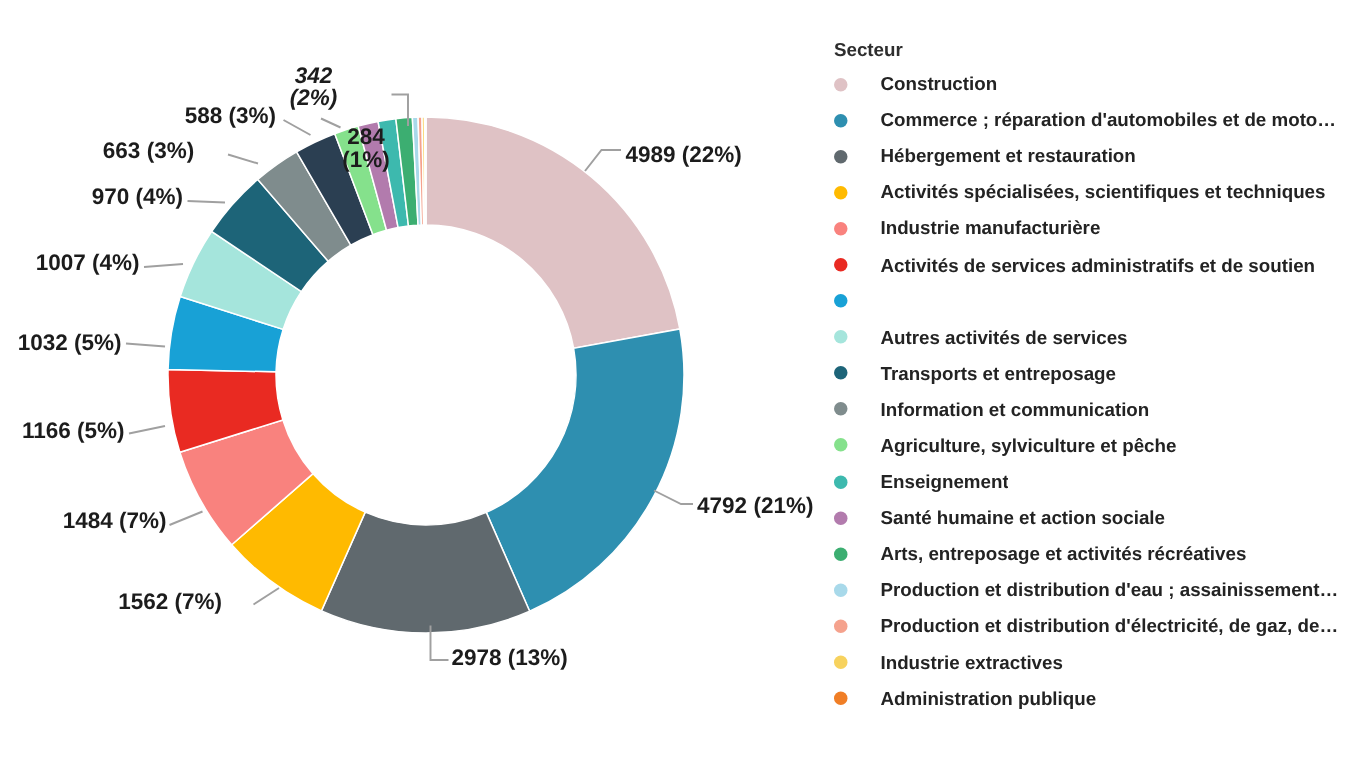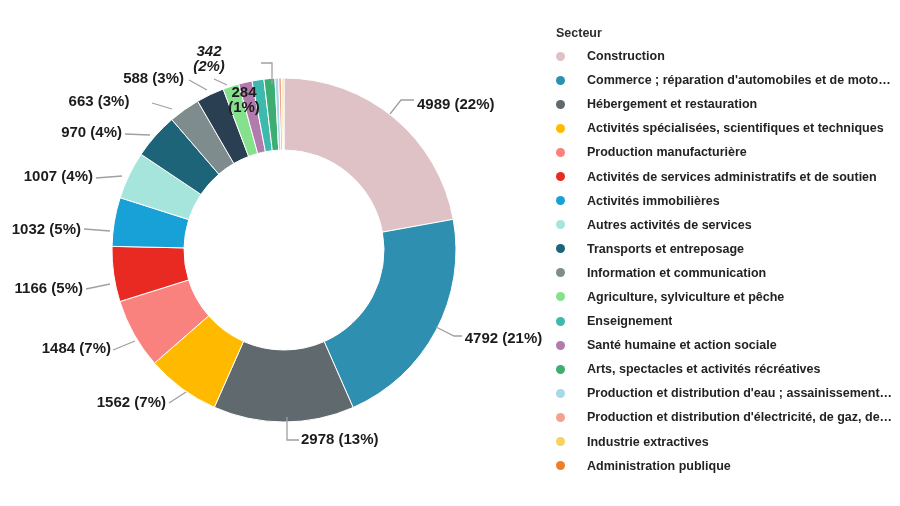--- a/index.html
+++ b/index.html
@@ -68,21 +68,21 @@
         <polyline points="150,135 125,134" fill="none" stroke="#a0a0a0" stroke-width="1.3"></polyline>
         <polyline points="172,109 152,103" fill="none" stroke="#a0a0a0" stroke-width="1.3"></polyline>
         <polyline points="207,90 189,80" fill="none" stroke="#a0a0a0" stroke-width="1.3"></polyline>
         <polyline points="227,85 214,79" fill="none" stroke="#a0a0a0" stroke-width="1.3"></polyline>
         <polyline points="261,63 272,63 272,84" fill="none" stroke="#a0a0a0" stroke-width="1.3"></polyline>
       </svg>
     <div class="labels-layer" id="labels-layer">
         <div class="slice-label" style="left: 417px; top: 96px; width: 95px; text-align: left;">4989 (22%)</div>
         <div class="slice-label" style="left: 456px; top: 330px; width: 95px; text-align: center;">4792 (21%)</div>
         <div class="slice-label" style="left: 301px; top: 431px; width: 95px; text-align: left;">2978 (13%)</div>
-        <div class="slice-label" style="left: 66px; top: 394px; width: 100px; text-align: right;">1562 (7%)</div>
+        <div class="slice-label" style="left: 48px; top: 394px; width: 100px; text-align: right;">1562 (7%)</div>
         <div class="slice-label" style="left: 11px; top: 340px; width: 100px; text-align: right;">1484 (7%)</div>
         <div class="slice-label" style="left: -8px; top: 280px; width: 91px; text-align: right;">1166 (5%)</div>
         <div class="slice-label" style="left: -10px; top: 221px; width: 91px; text-align: right;">1032 (5%)</div>
         <div class="slice-label" style="left: 2px; top: 168px; width: 91px; text-align: right;">1007 (4%)</div>
         <div class="slice-label" style="left: 22px; top: 124px; width: 100px; text-align: right;">970 (4%)</div>
         <div class="slice-label" style="left: 49px; top: 93px; width: 100px; text-align: center;">663 (3%)</div>
         <div class="slice-label" style="left: 84px; top: 70px; width: 100px; text-align: right;">588 (3%)</div>
         <div class="slice-label stacked" style="left: 186px; top: 43px; width: 46px; text-align: center; font-style: italic;">342 (2%)</div>
         <div class="slice-label stacked" style="left: 222px; top: 40px; width: 44px; text-align: center; margin-top: 44px;">284 (1%)</div>
       </div>
@@ -102,29 +102,28 @@
         <li class="legend-item">
           <span class="legend-swatch" style="background: rgb(96, 105, 110);"></span>
           <span class="legend-label">Hébergement et restauration</span>
         </li>
         <li class="legend-item">
           <span class="legend-swatch" style="background: rgb(255, 186, 0);"></span>
           <span class="legend-label">Activités spécialisées, scientifiques et techniques</span>
         </li>
         <li class="legend-item">
           <span class="legend-swatch" style="background: rgb(249, 130, 126);"></span>
-          <span class="legend-label">Production manufacturière</span>
+          <span class="legend-label">Industrie manufacturière</span>
         </li>
         <li class="legend-item">
           <span class="legend-swatch" style="background: rgb(233, 42, 34);"></span>
           <span class="legend-label">Activités de services administratifs et de soutien</span>
         </li>
         <li class="legend-item">
           <span class="legend-swatch" style="background: rgb(24, 161, 214);"></span>
-          <span class="legend-label">Activités immobilières</span>
         </li>
         <li class="legend-item">
           <span class="legend-swatch" style="background: rgb(165, 229, 220);"></span>
           <span class="legend-label">Autres activités de services</span>
         </li>
         <li class="legend-item">
           <span class="legend-swatch" style="background: rgb(29, 100, 120);"></span>
           <span class="legend-label">Transports et entreposage</span>
         </li>
         <li class="legend-item">
@@ -138,21 +137,21 @@
         <li class="legend-item">
           <span class="legend-swatch" style="background: rgb(61, 185, 174);"></span>
           <span class="legend-label">Enseignement</span>
         </li>
         <li class="legend-item">
           <span class="legend-swatch" style="background: rgb(178, 123, 173);"></span>
           <span class="legend-label">Santé humaine et action sociale</span>
         </li>
         <li class="legend-item">
           <span class="legend-swatch" style="background: rgb(60, 174, 113);"></span>
-          <span class="legend-label">Arts, spectacles et activités récréatives</span>
+          <span class="legend-label">Arts, entreposage et activités récréatives</span>
         </li>
         <li class="legend-item">
           <span class="legend-swatch" style="background: rgb(168, 217, 234);"></span>
           <span class="legend-label">Production et distribution d'eau ; assainissement…</span>
         </li>
         <li class="legend-item">
           <span class="legend-swatch" style="background: rgb(245, 162, 141);"></span>
           <span class="legend-label">Production et distribution d'électricité, de gaz, de…</span>
         </li>
         <li class="legend-item">

